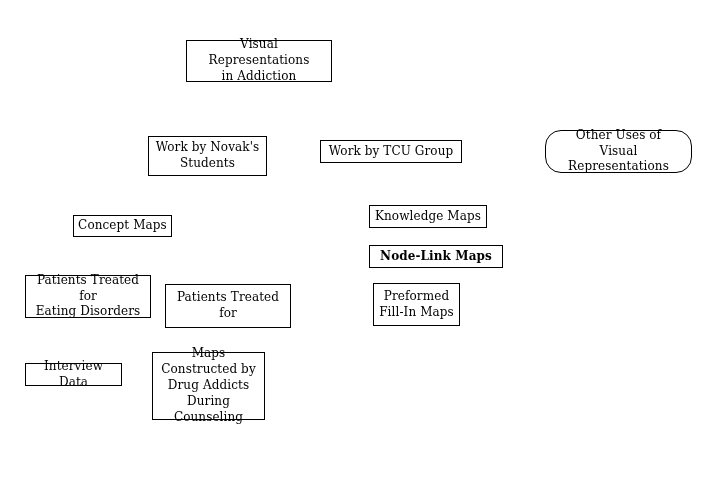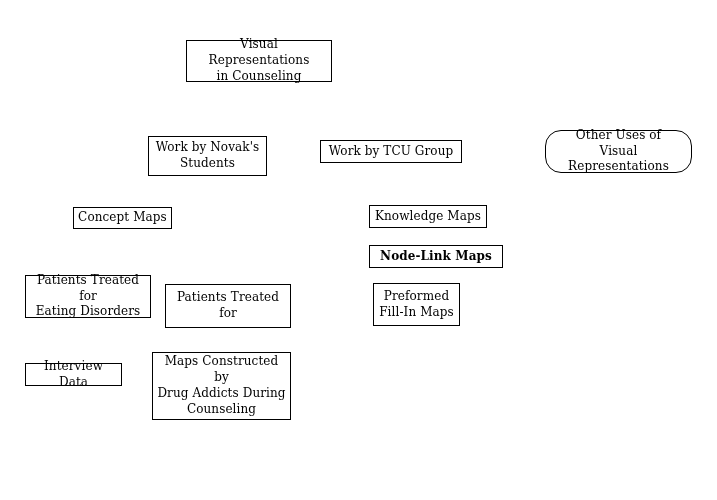--- a/index.html
+++ b/index.html
@@ -36,25 +36,25 @@
   }
   .node-line {
     display: block;
     width: 100%;
   }
 </style>
 </head>
 <body>
 
 <div id="canvas" style="background: rgb(255, 255, 255);">
-    <div class="node" style="left: 186px; top: 21px; width: 146px; height: 42px; border-color: rgb(0, 0, 0); color: rgb(0, 0, 0);"><span class="node-line">Visual Representations</span><span class="node-line">in Counseling</span></div>
+    <div class="node" style="left: 186px; top: 21px; width: 146px; height: 42px; border-color: rgb(0, 0, 0); color: rgb(0, 0, 0);"><span class="node-line">Visual Representations</span><span class="node-line">in Addiction</span></div>
     <div class="node" style="left: 320px; top: 121px; width: 142px; height: 23px; border-color: rgb(0, 0, 0); color: rgb(0, 0, 0);"><span class="node-line">Work by TCU Group</span></div>
     <div class="node" style="left: 148px; top: 117px; width: 119px; height: 40px; border-color: rgb(0, 0, 0); color: rgb(0, 0, 0);"><span class="node-line">Work by Novak's</span><span class="node-line">Students</span></div>
     <div class="node" style="left: 545px; top: 111px; width: 147px; height: 43px; border-color: rgb(0, 0, 0); color: rgb(0, 0, 0); border-radius: 16px;"><span class="node-line">Other Uses of</span><span class="node-line">Visual Representations</span></div>
-    <div class="node" style="left: 73px; top: 188px; width: 99px; height: 22px; border-color: rgb(0, 0, 0); color: rgb(0, 0, 0);"><span class="node-line">Concept Maps</span></div>
+    <div class="node" style="left: 73px; top: 196px; width: 99px; height: 22px; border-color: rgb(0, 0, 0); color: rgb(0, 0, 0);"><span class="node-line">Concept Maps</span></div>
     <div class="node" style="left: 369px; top: 186px; width: 118px; height: 23px; border-color: rgb(0, 0, 0); color: rgb(0, 0, 0);"><span class="node-line">Knowledge Maps</span></div>
     <div class="node" style="left: 369px; top: 226px; width: 134px; height: 23px; border-color: rgb(0, 0, 0); color: #000000; font-weight: bold;"><span class="node-line">Node-Link Maps</span></div>
     <div class="node" style="left: 25px; top: 256px; width: 126px; height: 43px; border-color: rgb(0, 0, 0); color: rgb(0, 0, 0);"><span class="node-line">Patients Treated for</span><span class="node-line">Eating Disorders</span></div>
     <div class="node" style="left: 165px; top: 265px; width: 126px; height: 44px; border-color: rgb(0, 0, 0); color: rgb(0, 0, 0);"><span class="node-line">Patients Treated for</span></div>
     <div class="node" style="left: 373px; top: 264px; width: 87px; height: 43px; border-color: rgb(0, 0, 0); color: rgb(0, 0, 0); align-items: flex-end;"><span class="node-line">Preformed</span><span class="node-line">Fill-In Maps</span></div>
     <div class="node" style="left: 25px; top: 344px; width: 97px; height: 23px; border-color: rgb(0, 0, 0); color: rgb(0, 0, 0);"><span class="node-line">Interview Data</span></div>
-    <div class="node" style="left: 152px; top: 333px; width: 139px; height: 68px; border-color: rgb(0, 0, 0); color: rgb(0, 0, 0);"><span class="node-line">Maps Constructed by</span><span class="node-line">Drug Addicts During</span><span class="node-line">Counseling</span></div>
+    <div class="node" style="left: 152px; top: 333px; width: 113px; height: 68px; border-color: rgb(0, 0, 0); color: rgb(0, 0, 0);"><span class="node-line">Maps Constructed by</span><span class="node-line">Drug Addicts During</span><span class="node-line">Counseling</span></div>
   </div>
 
 </body></html>

